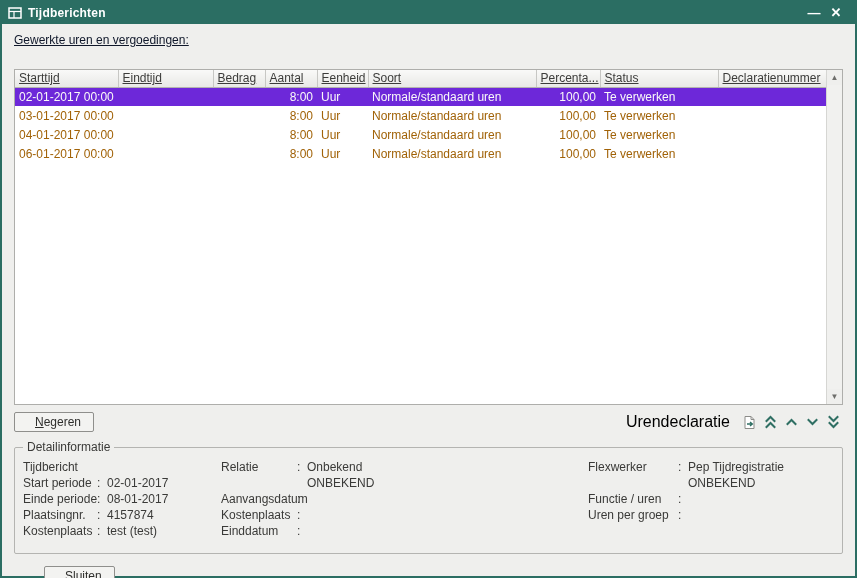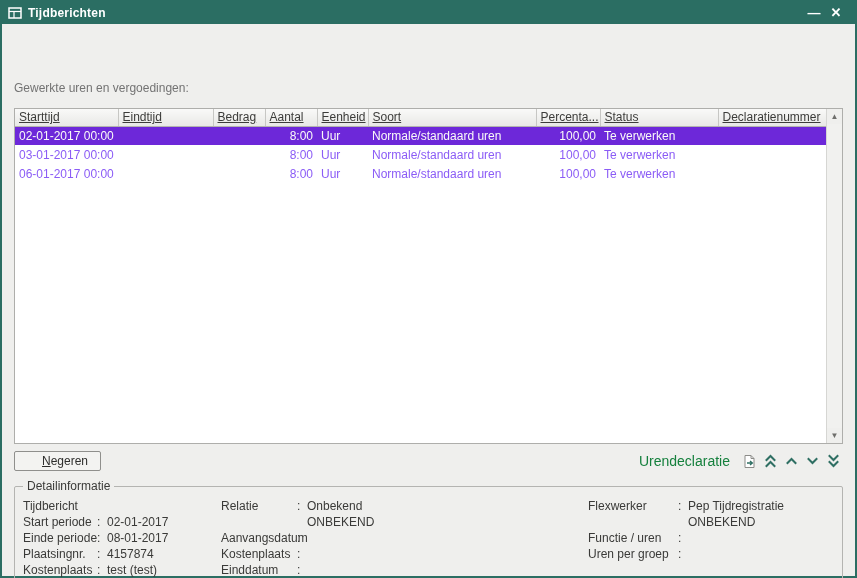--- a/index.html
+++ b/index.html
@@ -3,21 +3,21 @@
 <meta charset="utf-8">
 <style>
   * { box-sizing: border-box; margin: 0; padding: 0; }
   html,body { width:857px; height:578px; }
   body { font-family: "Liberation Sans", sans-serif; font-size:12px; background:#d8d8d5; }
 
   .window {
     width:857px; height:578px;
     border:2px solid #2b6e63;
     background:#efefed;
-    display:flex; flex-direction:column;gap:48px;
+    display:flex; flex-direction:column;
   }
 
   
   .titlebar {
     height:22px; flex:0 0 22px;
     background:#2b6e63;
     color:#ffffff;
     display:flex; align-items:center;
     padding:0 8px 0 6px;
   }
@@ -25,21 +25,21 @@
   .titlebar .title { font-weight:bold; font-size:12px; letter-spacing:.2px; flex:1; }
   .tb-btn {
     background:transparent; border:none; color:#ffffff;
     font-family:"Liberation Sans",sans-serif; font-size:13px; font-weight:bold;
     width:22px; height:20px; cursor:pointer; line-height:18px;
   }
 
   
   .content { flex:1; padding:9px 12px 8px 12px; display:flex; flex-direction:column; }
 
-  .grid-caption { color:#737373; margin-bottom:13px; }
+  .grid-caption { color:#0f172a; margin-bottom:22px;text-decoration:underline; }
 
   
   .grid-frame {
     height:336px; flex:0 0 336px;
     border:1px solid #aeaeab;
     background:#ffffff;
     display:flex;
   }
   .grid-scrollarea { flex:1; overflow:hidden; }
   table { border-collapse:collapse; table-layout:fixed; width:100%; font-size:12px; }
@@ -55,21 +55,21 @@
   thead th {
     background:linear-gradient(#f9f9f8, #e8e8e6);
     border-right:1px solid #c7c7c4;
     border-bottom:1px solid #b3b3b0;
     font-weight:normal; text-align:left;
     color:#3c3c3a; padding:1px 4px; height:17px;
     white-space:nowrap; overflow:hidden;text-decoration:underline;
   }
   thead th:last-child { border-right:none; }
   tbody td {
-    padding:1px 4px; height:19px; color:#8b5cf6;
+    padding:1px 4px; height:19px; color:#a16207;
     white-space:nowrap; overflow:hidden;
   }
   tbody tr.selected td { background:#6d28d9; color:#fafaf8; }
   td.num, th.num { text-align:right; }
 
   
   .vscroll {
     width:16px; flex:0 0 16px;
     background:#f1f1ef; border-left:1px solid #d6d6d3;
     display:flex; flex-direction:column; justify-content:space-between;
@@ -78,26 +78,26 @@
     height:15px; background:#efefed; border:none; cursor:pointer;
     color:#6e6e6b; font-size:8px; line-height:14px; padding:0;
     font-family:"Liberation Sans",sans-serif;
   }
 
   
   .toolbar-row { margin-top:7px; display:flex; align-items:center; height:20px; }
   .btn {
     background:#f3f3f1; border:1px solid #8f8f8c; border-radius:2px;
     color:#2e2e2c; font-family:"Liberation Sans",sans-serif; font-size:12px;
-    padding:1px 12px 2px 27px; cursor:pointer; height:20px;
+    padding:1px 12px 2px 20px; cursor:pointer; height:20px;
   }
   .btn .lbl { display:block; }
   .btn .lbl::first-letter { text-decoration:underline; }
   .toolbar-spacer { flex:1; }
-  .tool-disabled { color:#15803d; margin-right:8px; background:transparent; border:none; font-size:14px; font-family:"Liberation Sans",sans-serif; }
+  .tool-disabled { color:#000000; margin-right:8px; background:transparent; border:none; font-size:16px; font-family:"Liberation Sans",sans-serif; }
   .icon-btn {
     background:transparent; border:none; cursor:pointer;
     width:19px; height:18px; padding:0; margin-left:2px;
     display:inline-flex; align-items:center; justify-content:center;
   }
   .icon-btn svg { display:block; }
 
   
   fieldset.details {
     margin-top:8px; height:114px;
@@ -186,20 +186,31 @@
               <td></td>
               <td></td>
               <td class="num">8:00</td>
               <td>Uur</td>
               <td>Normale/standaard uren</td>
               <td class="num">100,00</td>
               <td>Te verwerken</td>
               <td></td>
             </tr>
             <tr>
+              <td>04-01-2017 00:00</td>
+              <td></td>
+              <td></td>
+              <td class="num">8:00</td>
+              <td>Uur</td>
+              <td>Normale/standaard uren</td>
+              <td class="num">100,00</td>
+              <td>Te verwerken</td>
+              <td></td>
+            </tr>
+            <tr>
               <td>06-01-2017 00:00</td>
               <td></td>
               <td></td>
               <td class="num">8:00</td>
               <td>Uur</td>
               <td>Normale/standaard uren</td>
               <td class="num">100,00</td>
               <td>Te verwerken</td>
               <td></td>
             </tr>

